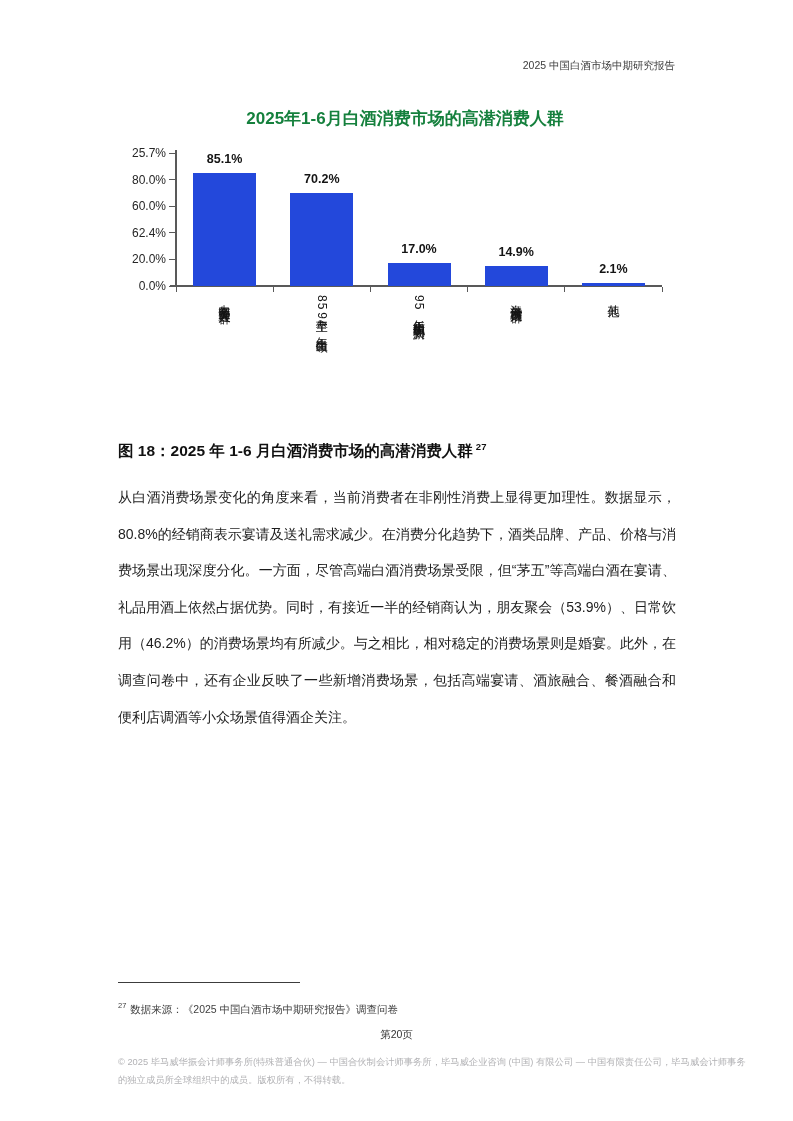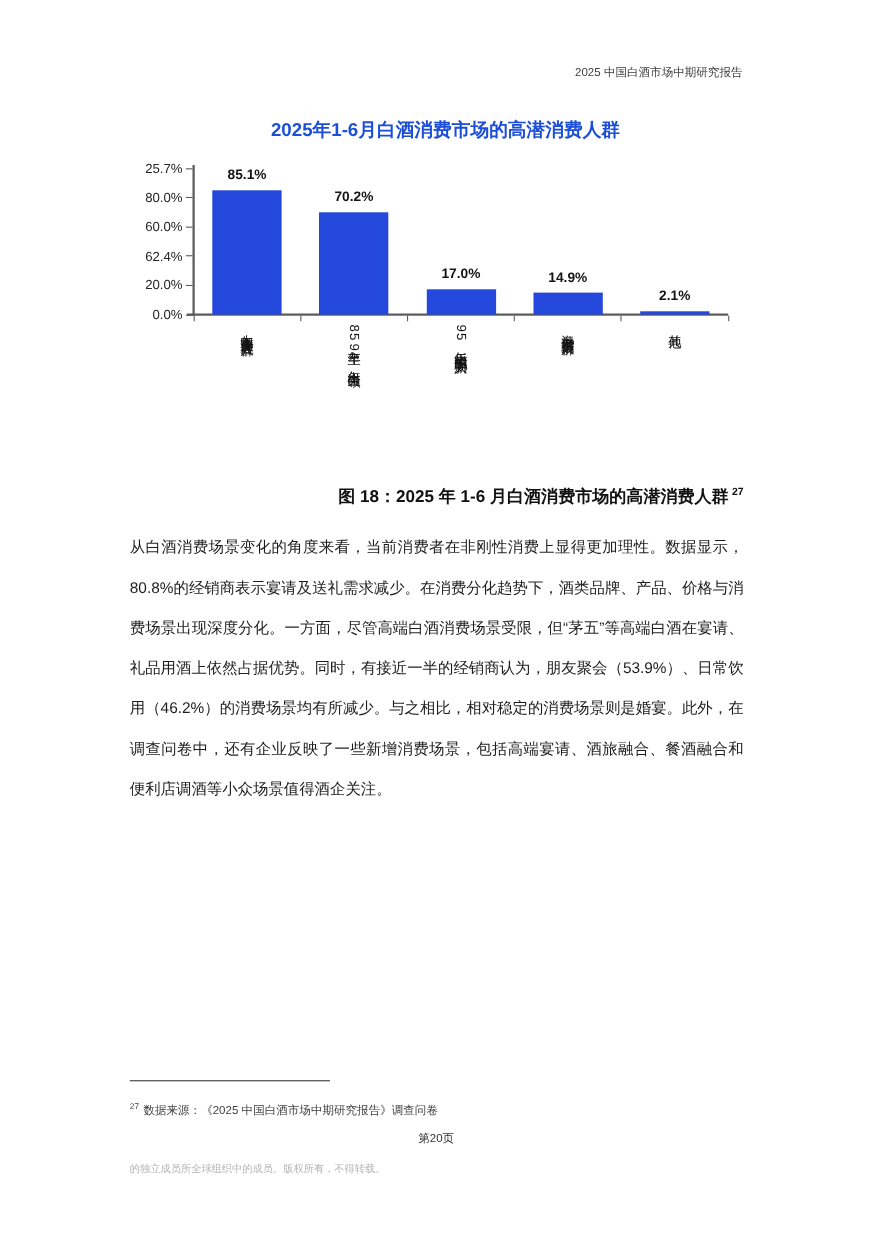--- a/index.html
+++ b/index.html
@@ -17,21 +17,21 @@
   .chart-layer{position:absolute;left:0;top:0;width:793px;height:1121px;pointer-events:none;}
   .axis,.tick{position:absolute;background:#595959;}
   .ylab{position:absolute;text-align:right;font-size:12px;color:#262626;}
   .vlab{position:absolute;text-align:center;font-size:12.5px;color:#141414;font-weight:bold;}
   .clab{
     position:absolute;writing-mode:vertical-rl;text-orientation:mixed;
     font-size:12px;letter-spacing:1px;line-height:17px;color:#141414;
   }
   .bar{position:absolute;}
   .caption{
-    position:absolute;left:118px;top:441px;width:558px;text-align:right;
+    position:absolute;left:118px;top:441px;width:558px;text-align:left;
     font-size:15.5px;font-weight:700;color:#111111;
   }
   .caption sup{font-size:9.5px;margin-left:3px;}
   .body-text{
     position:absolute;left:118px;top:479px;width:558px;
     font-size:14px;line-height:36.6px;text-align:justify;color:#1d1d1d;
   }
   .footnote-rule{
     position:absolute;left:118px;top:982px;width:182px;height:0;
     border-top:1px solid #3c3c3c;
@@ -51,21 +51,21 @@
   }
   .copyright div{white-space:nowrap;overflow:visible;}
 </style>
 </head>
 <body>
 
 <div class="page">
 
   <div class="header">2025 中国白酒市场中期研究报告</div>
 
-  <div class="chart-title" style="color: #1d4ed8;">2025年1-6月白酒消费市场的高潜消费人群</div>
+  <div class="chart-title" style="color: #15803d;">2025年1-6月白酒消费市场的高潜消费人群</div>
 
   <div class="chart-layer" id="chart">
       <div class="axis" style="left: 175px; top: 150px; width: 1.5px; height: 137px; background: rgb(89, 89, 89);"></div>
       <div class="axis" style="left: 170px; top: 285px; width: 492px; height: 2px; background: rgb(89, 89, 89);"></div>
       <div class="tick" style="left: 169px; top: 152.5px; width: 6px; height: 1px; background: rgb(89, 89, 89);"></div>
       <div class="ylab" style="left: 108px; top: 146px; width: 58px;">25.7%</div>
       <div class="tick" style="left: 169px; top: 179.1px; width: 6px; height: 1px; background: rgb(89, 89, 89);"></div>
       <div class="ylab" style="left: 108px; top: 172.6px; width: 58px;">80.0%</div>
       <div class="tick" style="left: 169px; top: 205.7px; width: 6px; height: 1px; background: rgb(89, 89, 89);"></div>
       <div class="ylab" style="left: 108px; top: 199.2px; width: 58px;">60.0%</div>
@@ -102,16 +102,17 @@
 
   <div class="body-text">从白酒消费场景变化的角度来看，当前消费者在非刚性消费上显得更加理性。数据显示，80.8%的经销商表示宴请及送礼需求减少。在消费分化趋势下，酒类品牌、产品、价格与消费场景出现深度分化。一方面，尽管高端白酒消费场景受限，但“茅五”等高端白酒在宴请、礼品用酒上依然占据优势。同时，有接近一半的经销商认为，朋友聚会（53.9%）、日常饮用（46.2%）的消费场景均有所减少。与之相比，相对稳定的消费场景则是婚宴。此外，在调查问卷中，还有企业反映了一些新增消费场景，包括高端宴请、酒旅融合、餐酒融合和便利店调酒等小众场景值得酒企关注。</div>
 
   <div class="footnote-rule"></div>
 
   <div class="footnote"><sup>27</sup><span>数据来源：《2025 中国白酒市场中期研究报告》调查问卷</span></div>
 
   <div class="page-number">第20页</div>
 
   <div class="copyright">
+    <div>© 2025 毕马威华振会计师事务所(特殊普通合伙) — 中国合伙制会计师事务所，毕马威企业咨询 (中国) 有限公司 — 中国有限责任公司，毕马威会计师事务</div>
     <div>的独立成员所全球组织中的成员。版权所有，不得转载。</div>
   </div>
 
 </div>
 
 </body></html>

